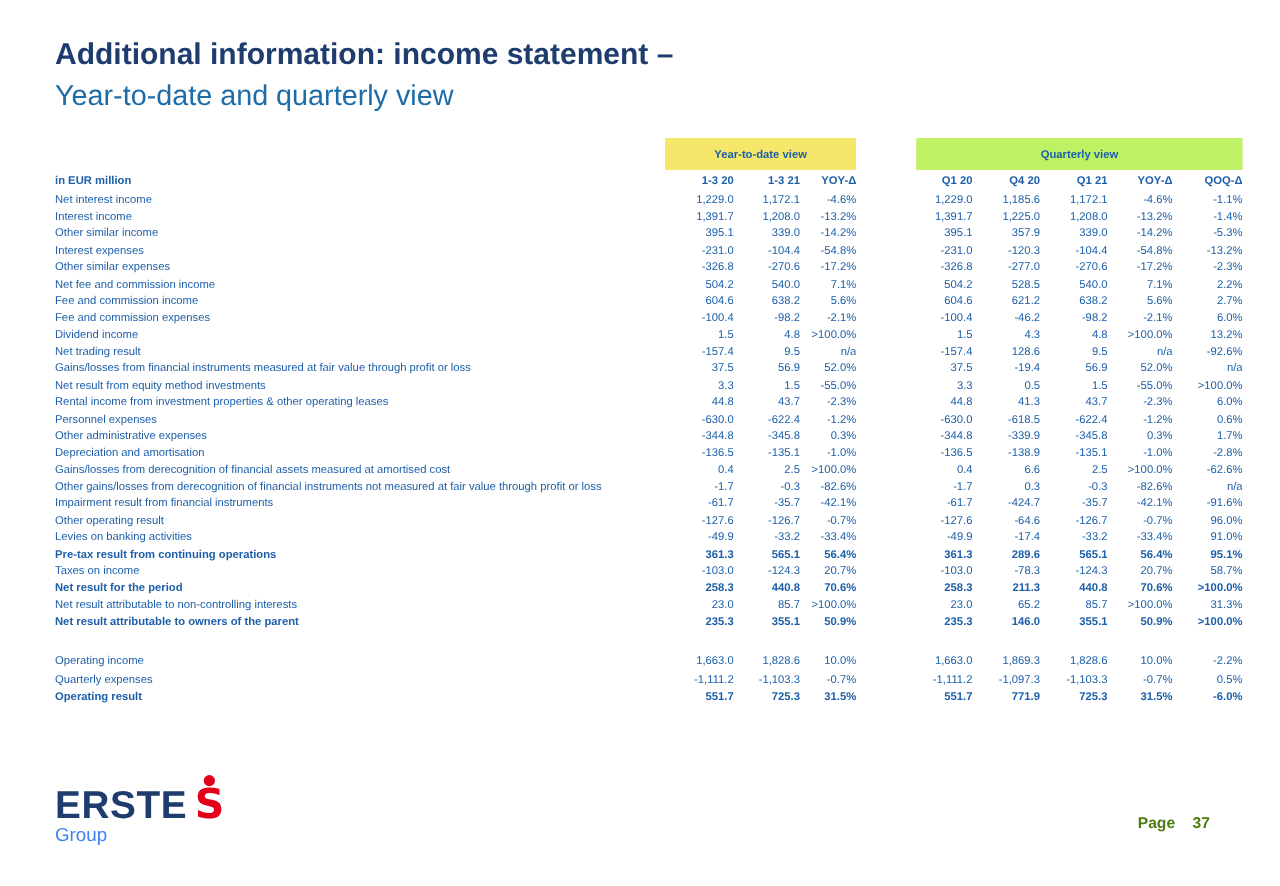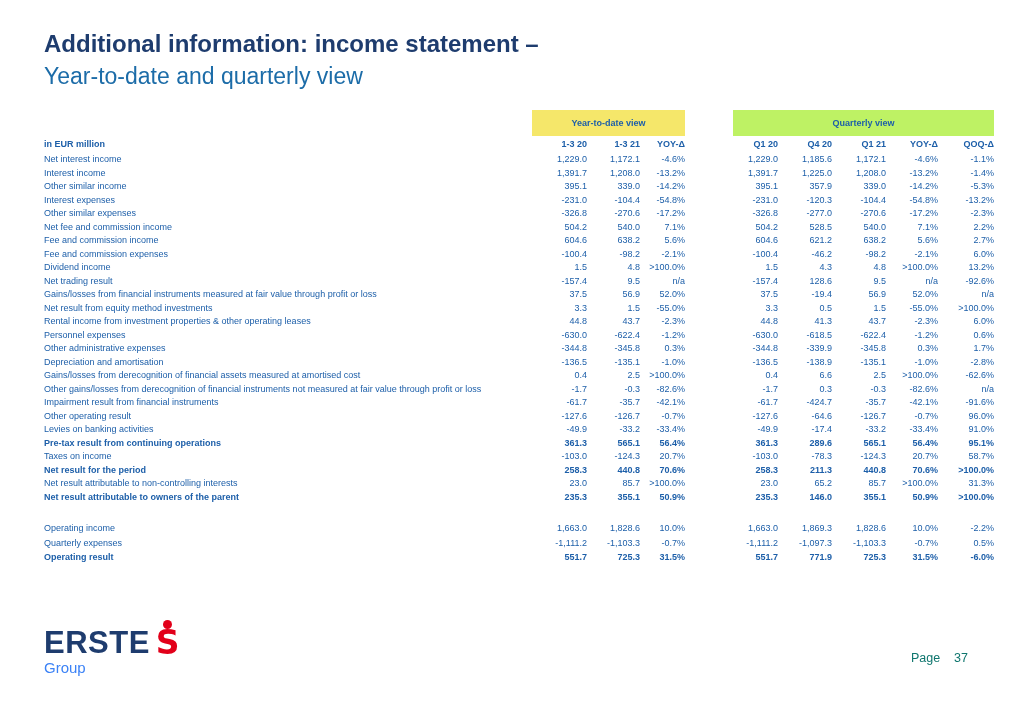--- a/index.html
+++ b/index.html
@@ -39,21 +39,21 @@
 
   
   .logo { position:absolute; left:44px; top:628px; }
   .logo-top { position:relative; display:flex; align-items:flex-end; }
   .logo-erste { font-size:31px; font-weight:bold; color:#1e3c6e; letter-spacing:0.5px; line-height:30px; }
   .logo-s { position:relative; margin-left:6px; display:inline-block; }
   .s-glyph { font-size:33px; font-weight:bold; color:#e2001a; line-height:30px; font-family:"DejaVu Sans", sans-serif; }
   .s-dot { position:absolute; top:-8px; left:7px; width:9px; height:9px; border-radius:50%; background:#e2001a; }
   .logo-group { font-size:15px; color:#3b82f6; margin-top:1px; }
 
-  .page { position:absolute; right:56px; top:651px; font-size:12.5px; color:#0f766e; }
+  .page { position:absolute; right:56px; top:651px; font-size:12.5px; color:#4d7c0f;font-weight:bold; }
   .page .num { margin-left:14px; }
 </style>
 </head>
 <body>
 
 <div class="slide">
 
   <div class="title-block">
     <div class="title-line1">Additional information: income statement –</div>
     <div class="title-line2">Year-to-date and quarterly view</div>

